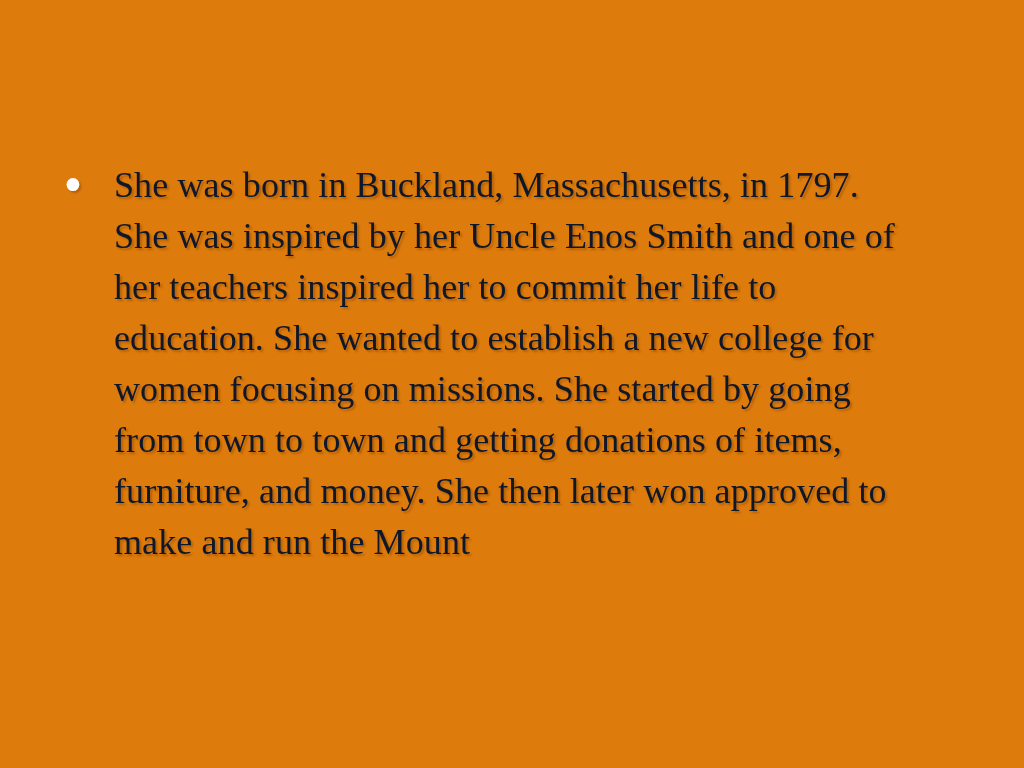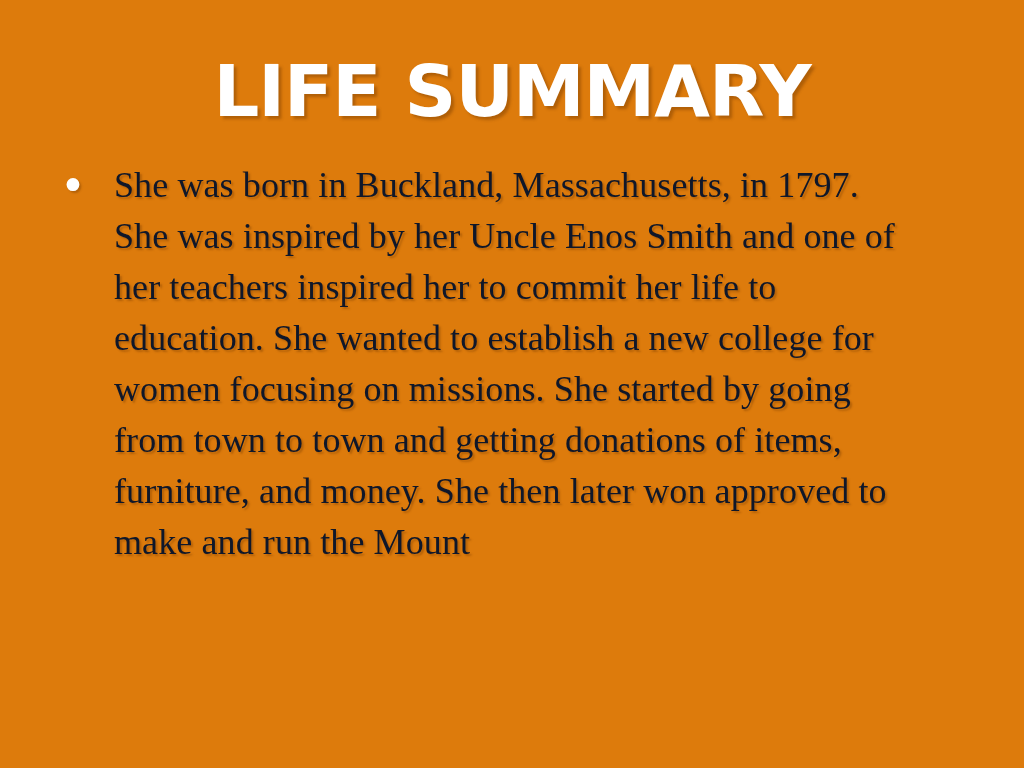--- a/index.html
+++ b/index.html
@@ -64,21 +64,20 @@
     letter-spacing: 0.1px;
     text-shadow: 2px 2px 2px rgba(120, 60, 0, 0.40);
     max-width: 795px;
   }
 </style>
 </head>
 <body>
 
 <div class="slide">
 
-  <div class="slide-title">LIFE SUMMARY</div>
 
   <div class="body-block">
     <div class="bullet-row">
       <span class="bullet-mark">•</span>
       <span class="bullet-text">She was born in Buckland, Massachusetts, in 1797. She was inspired by her Uncle Enos Smith and one of her teachers inspired her to commit her life to education. She wanted to establish a new college for women focusing on missions. She started by going from town to town and getting donations of items, furniture, and money. She then later won approved to make and run the Mount</span>
     </div>
   </div>
 
 </div>
 

